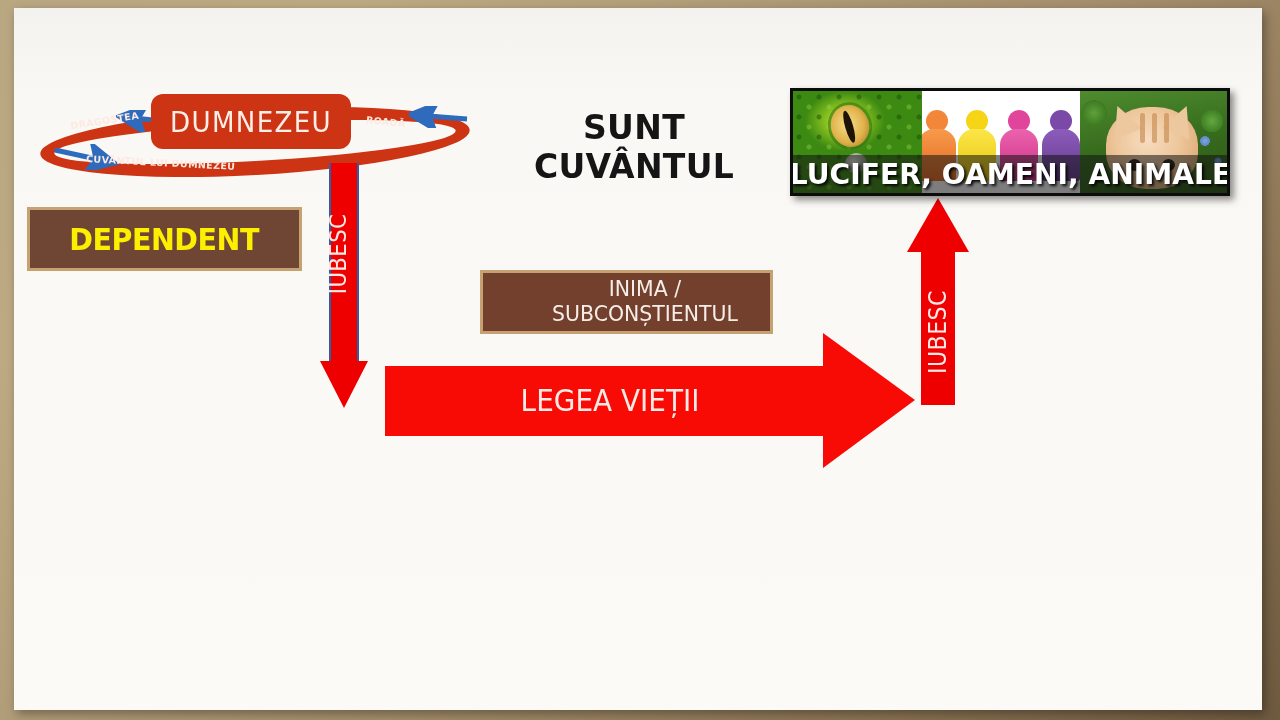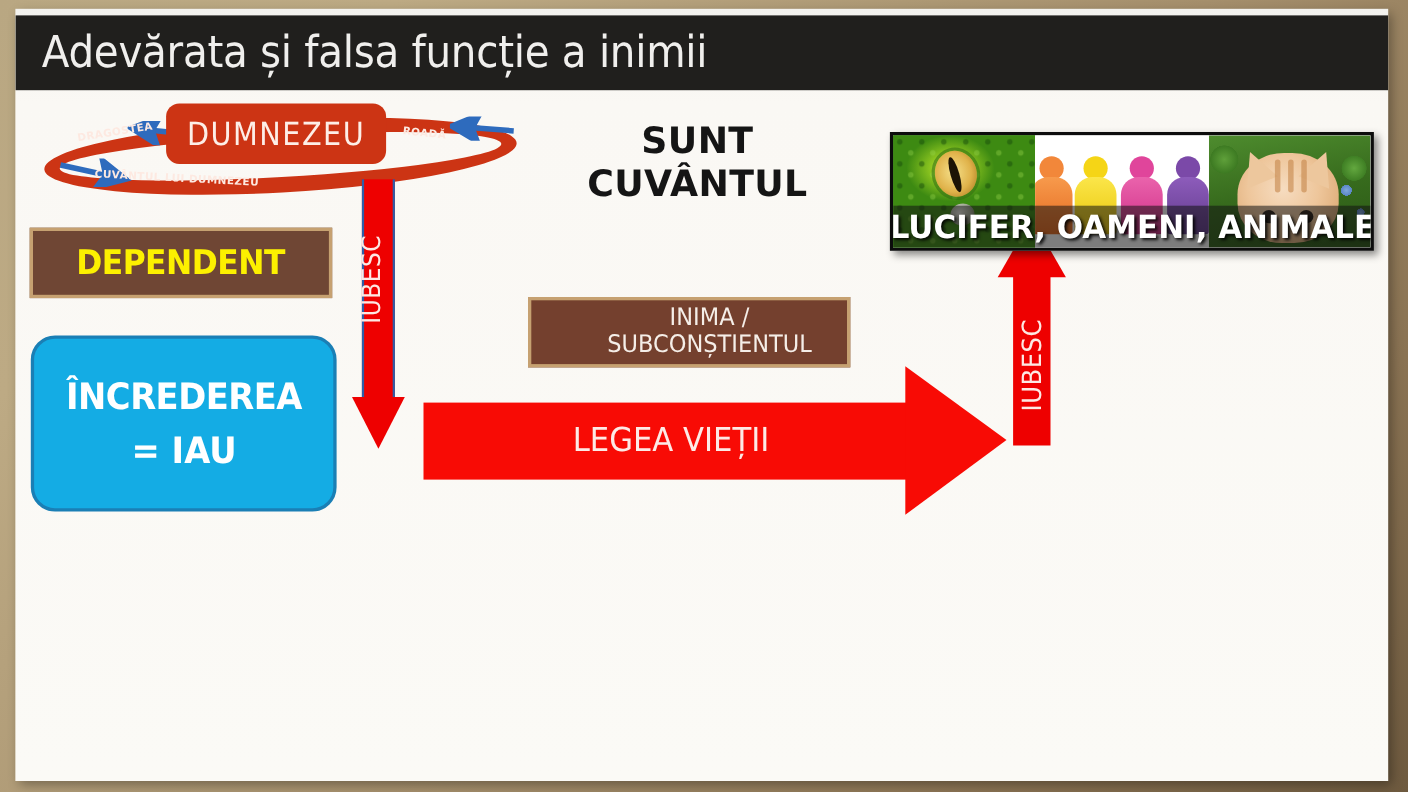--- a/index.html
+++ b/index.html
@@ -217,28 +217,27 @@
   #legea-label {
     position: absolute; left: 0; top: 50px;
     width: 450px; text-align: center;
     color: #fdeae6; font-size: 30px;
     font-family: "DejaVu Sans", sans-serif;
     transform: scaleX(0.93);
   }
 
   
   #photo-strip {
-    position: absolute; left: 795px; top: 80px;
+    position: absolute; left: 776px; top: 80px;
     width: 440px; height: 108px;
     border: 3px solid #0c0c0c;
     box-shadow: 4px 4px 7px rgba(0,0,0,0.45);
     background: #ffffff;
     overflow: hidden;
     display: flex;
-    margin-top: 32px;
   }
   .photo-pane { position: relative; height: 100%; overflow: hidden; }
   #pane-snake { width: 129px; }
   #pane-people { width: 158px; background: #ffffff; }
   #pane-cat { width: 147px; }
 
   
   .snake-bg {
     position: absolute; inset: 0;
     background:
@@ -338,23 +337,20 @@
     white-space: nowrap;
     transform: scaleX(0.97);
   }
 </style>
 </head>
 <body>
 
 <div id="slide-frame">
   <div id="slide-canvas">
 
-    <div id="title-bar">
-      <div id="title-text">Adevărata și falsa funcție a inimii</div>
-    </div>
 
     <div id="cycle-group">
       <div id="cycle-ellipse"></div>
 
       <svg class="blue-arrow" style="left:88px; top:18px;" width="70" height="22" viewBox="0 0 70 22">
         <defs>
             <marker id="bh1" markerWidth="7" markerHeight="7" refX="5" refY="3.5" orient="auto">
           <path d="M7,3.5 L0,0 L1.6,3.5 L0,7 Z" fill="#2e6bbd"></path>
             </marker>
           </defs>
@@ -385,24 +381,20 @@
 
       <span class="cyc-label" id="label-dragostea">DRAGOSTEA</span>
       <span class="cyc-label" id="label-roada">ROADĂ</span>
       <span class="cyc-label" id="label-cuvantul">CUVÂNTUL LUI DUMNEZEU</span>
     </div>
 
     <div id="dependent-box">
       <span id="dependent-label">DEPENDENT</span>
     </div>
 
-    <div id="incredere-box">
-      <span class="incredere-line" id="incredere-line1">ÎNCREDEREA</span>
-      <span class="incredere-line" id="incredere-line2">= IAU</span>
-    </div>
 
     <div id="arrow-down-left">
       <div class="shaft"></div>
       <div class="head"></div>
       <span class="iubesc">IUBESC</span>
     </div>
 
     <div id="sunt-creatura">SUNT CUVÂNTUL</div>
 
 

